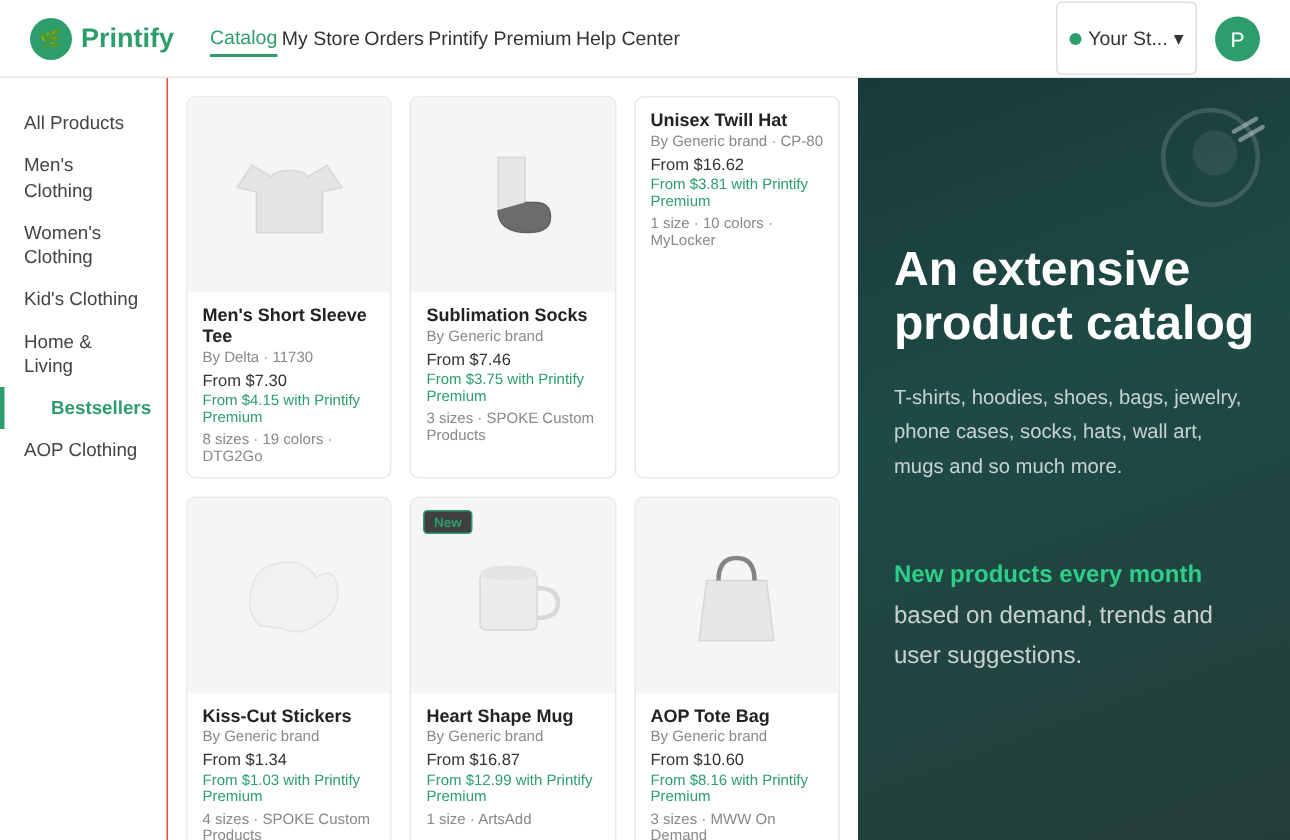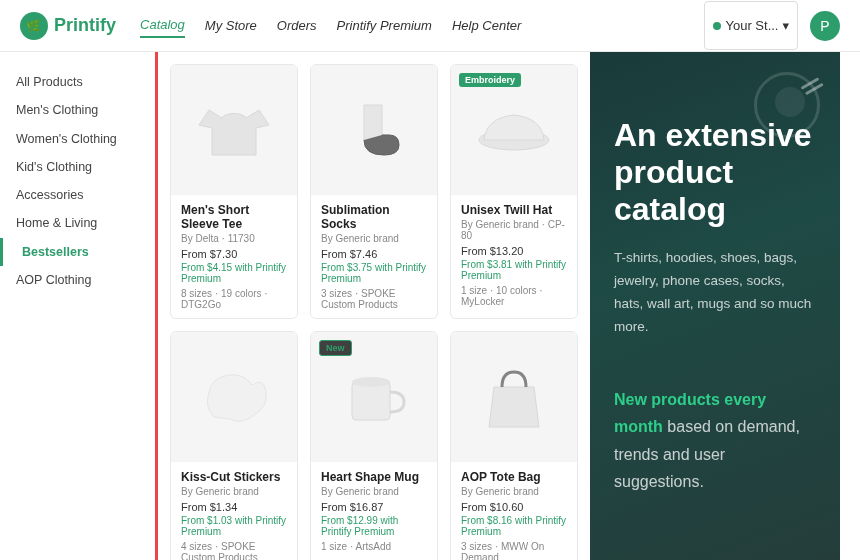--- a/index.html
+++ b/index.html
@@ -3,56 +3,56 @@
   <meta charset="utf-8">
   <style>
     * { box-sizing: border-box; margin: 0; padding: 0; }
     body { font-family: -apple-system, BlinkMacSystemFont, 'Segoe UI', sans-serif; width: 860px; height: 560px; overflow: hidden; display: flex; flex-direction: column; background: #fff; }
 
     
     .header { display: flex; align-items: center; padding: 0 20px; height: 52px; background: #fff; border-bottom: 1px solid #e8e8e8; flex-shrink: 0; }
     .logo { display: flex; align-items: center; gap: 6px; margin-right: 24px; }
     .logo-icon { width: 28px; height: 28px; background: #2d9e6b; border-radius: 50%; display: flex; align-items: center; justify-content: center; color: white; font-size: 12px; }
     .logo-text { font-weight: 700; color: #2d9e6b; font-size: 18px; }
-    .nav { display: flex; gap: 20px; align-items: center; flex: 1; font-style: italic; }
+    .nav { display: flex; gap: 3px; align-items: center; flex: 1; }
     .nav-item { font-size: 13px; color: #333; cursor: pointer; padding: 4px 0; }
     .nav-item.active { color: #2d9e6b; border-bottom: 2px solid #2d9e6b; }
     .header-right { display: flex; align-items: center; gap: 12px; }
     .store-selector { display: flex; align-items: center; gap: 4px; font-size: 13px; color: #333; border: 1px solid #ddd; border-radius: 4px; padding: 16px 8px; cursor: pointer; }
     .store-dot { width: 8px; height: 8px; background: #2d9e6b; border-radius: 50%; }
     .avatar { width: 30px; height: 30px; background: #2d9e6b; border-radius: 50%; display: flex; align-items: center; justify-content: center; color: white; font-size: 14px; cursor: pointer; }
 
     
     .main { display: flex; flex: 1; overflow: hidden; }
 
     
     .left-panel { width: 590px; display: flex; overflow: hidden; }
 
     
-    .sidebar { width: 158px; padding: 16px 0; border-right: 3px solid #ef4444; flex-shrink: 0; }
+    .sidebar { width: 112px; padding: 16px 0; border-right: 1px solid #ef4444; flex-shrink: 0; }
     .sidebar-item { font-size: 12.5px; color: #444; padding: 6px 16px; cursor: pointer; line-height: 1.3; }
-    .sidebar-item.active { color: #2d9e6b; border-left: 3px solid #2d9e6b; padding-left: 19px; font-weight: 600; }
+    .sidebar-item.active { color: #2d9e6b; border-left: 3px solid #2d9e6b; padding-left: 31px; font-weight: 600; }
 
     
     .product-grid { flex: 1; overflow-y: auto; padding: 12px; }
     .grid { display: grid; grid-template-columns: repeat(3, 1fr); gap: 12px; }
     .product-card { border: 1px solid #e8e8e8; border-radius: 6px; overflow: hidden; cursor: pointer; }
     .product-image { width: 100%; height: 130px; background: #f5f5f5; display: flex; align-items: center; justify-content: center; position: relative; overflow: hidden; }
     .product-image svg { width: 80px; height: 80px; opacity: 0.7; }
     .badge { position: absolute; top: 8px; left: 8px; background: #2d9e6b; color: white; font-size: 9px; padding: 2px 6px; border-radius: 3px; font-weight: 600; }
     .badge.new { background: #404040; color: #2d9e6b; border: 1px solid #2d9e6b; }
     .product-info { padding: 8px 10px; }
     .product-name { font-size: 12px; font-weight: 600; color: #222; margin-bottom: 2px; }
     .product-brand { font-size: 10px; color: #888; margin-bottom: 4px; }
     .product-price { font-size: 11px; color: #333; margin-bottom: 2px; font-weight: 500; }
     .product-price-premium { font-size: 10px; color: #2d9e6b; font-weight: 500; margin-bottom: 4px; }
     .product-meta { font-size: 10px; color: #888; }
 
     
-    .right-panel { width: 250px; background: linear-gradient(160deg, #1a3a3a 0%, #1e4a45 40%, #243d3a 100%); padding: 30px 24px; display: flex; flex-direction: column; justify-content: center; position: relative; overflow: hidden; flex-shrink: 0; }
+    .right-panel { width: 288px; background: linear-gradient(160deg, #1a3a3a 0%, #1e4a45 40%, #243d3a 100%); padding: 30px 24px; display: flex; flex-direction: column; justify-content: center; position: relative; overflow: hidden; flex-shrink: 0; }
     .right-panel::before { content: ''; position: absolute; top: 20px; right: 20px; width: 60px; height: 60px; border-radius: 50%; border: 3px solid rgba(255,255,255,0.15); }
     .right-panel::after { content: ''; position: absolute; top: 35px; right: 35px; width: 30px; height: 30px; border-radius: 50%; background: rgba(255,255,255,0.08); }
     .decorative-lines { position: absolute; top: 30px; right: 20px; }
     .decorative-lines span { display: block; width: 20px; height: 3px; background: rgba(255,255,255,0.4); border-radius: 2px; margin-bottom: 5px; transform: rotate(-30deg); }
     .decorative-lines span:nth-child(2) { transform: rotate(-30deg) translateX(5px); }
 
     .catalog-title { font-size: 32px; font-weight: 800; color: #fff; line-height: 1.15; margin-bottom: 20px; }
     .catalog-desc { font-size: 13.5px; color: rgba(255,255,255,0.75); line-height: 1.7; margin-bottom: 0; }
     .catalog-highlight { color: #2dce89; font-weight: 600; }
     .catalog-desc2 { font-size: 16px; color: rgba(255,255,255,0.75); line-height: 1.7; margin-top: 47px; }
@@ -88,21 +88,20 @@
 <div class="main">
 
   <div class="left-panel">
 
     <div class="sidebar">
 
     <div class="sidebar-item">All Products</div>
         <div class="sidebar-item">Men's Clothing</div>
         <div class="sidebar-item">Women's Clothing</div>
         <div class="sidebar-item">Kid's Clothing</div>
-        <div class="sidebar-item">Accessories</div>
         <div class="sidebar-item">Home &amp; Living</div>
         <div class="sidebar-item active">Bestsellers</div>
         <div class="sidebar-item">AOP Clothing</div>
       </div>
 
     <div class="product-grid">
       <div class="grid">
 
       <div class="product-card">
     <div class="product-image">
@@ -129,31 +128,24 @@
     </div>
     <div class="product-info">
       <div class="product-name">Sublimation Socks</div>
       <div class="product-brand">By Generic brand</div>
       <div class="product-price">From $7.46</div>
       <div class="product-price-premium">From $3.75 with Printify Premium</div>
       <div class="product-meta">3 sizes · SPOKE Custom Products</div>
     </div>
   </div>
           <div class="product-card">
-    <div class="product-image">
-      <svg viewBox="0 0 80 80" fill="none">
-                <ellipse cx="40" cy="50" rx="35" ry="10" fill="#e0e0e0" stroke="#ccc"></ellipse>
-                <path d="M10 50 Q12 28 40 25 Q68 28 70 50 Z" fill="#e8e8e8" stroke="#ccc"></path>
-              </svg>
-      <div class="badge">Embroidery</div>
-    </div>
     <div class="product-info">
       <div class="product-name">Unisex Twill Hat</div>
       <div class="product-brand">By Generic brand · CP-80</div>
-      <div class="product-price">From $13.20</div>
+      <div class="product-price">From $16.62</div>
       <div class="product-price-premium">From $3.81 with Printify Premium</div>
       <div class="product-meta">1 size · 10 colors · MyLocker</div>
     </div>
   </div>
           <div class="product-card">
     <div class="product-image">
       <svg viewBox="0 0 80 80" fill="none">
                 <path d="M20 60 Q10 50 15 35 Q18 20 35 18 Q50 16 58 28 Q70 20 72 35 Q74 50 60 58 Q48 68 35 62 Z" fill="#f0f0f0" stroke="#ddd"></path>
                 <text x="30" y="45" font-size="20">✋</text>
               </svg>

